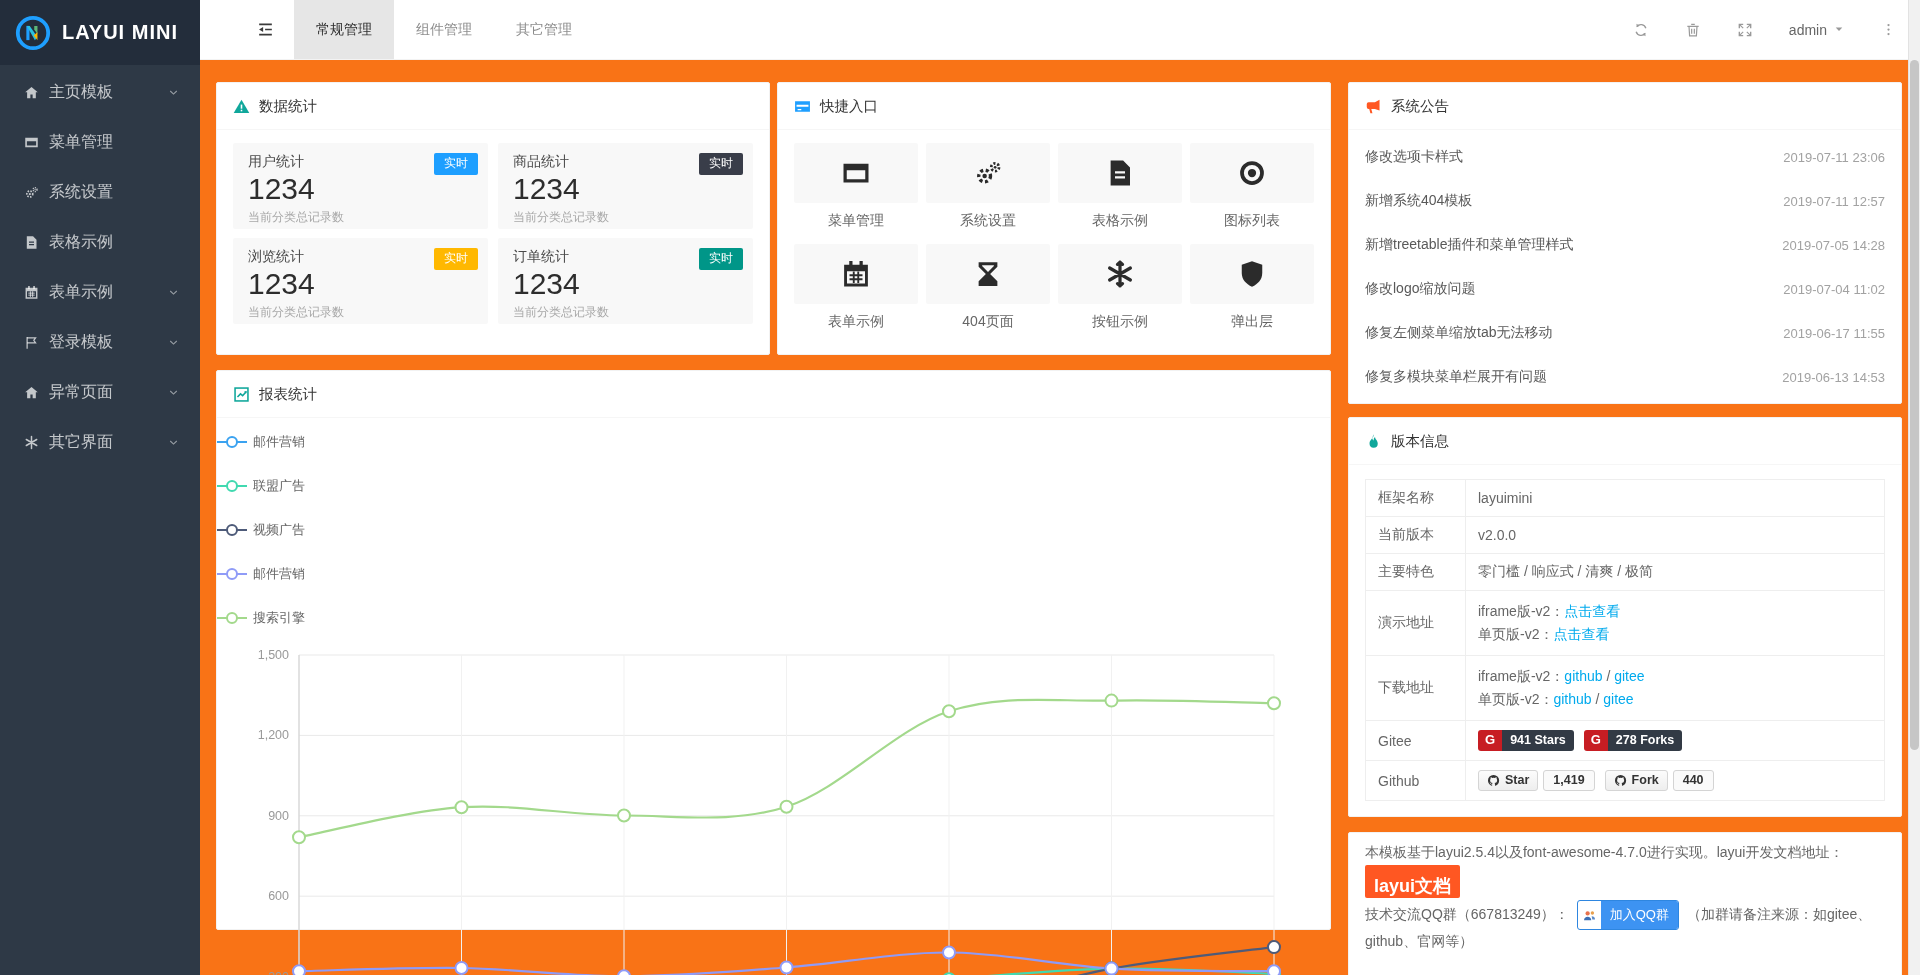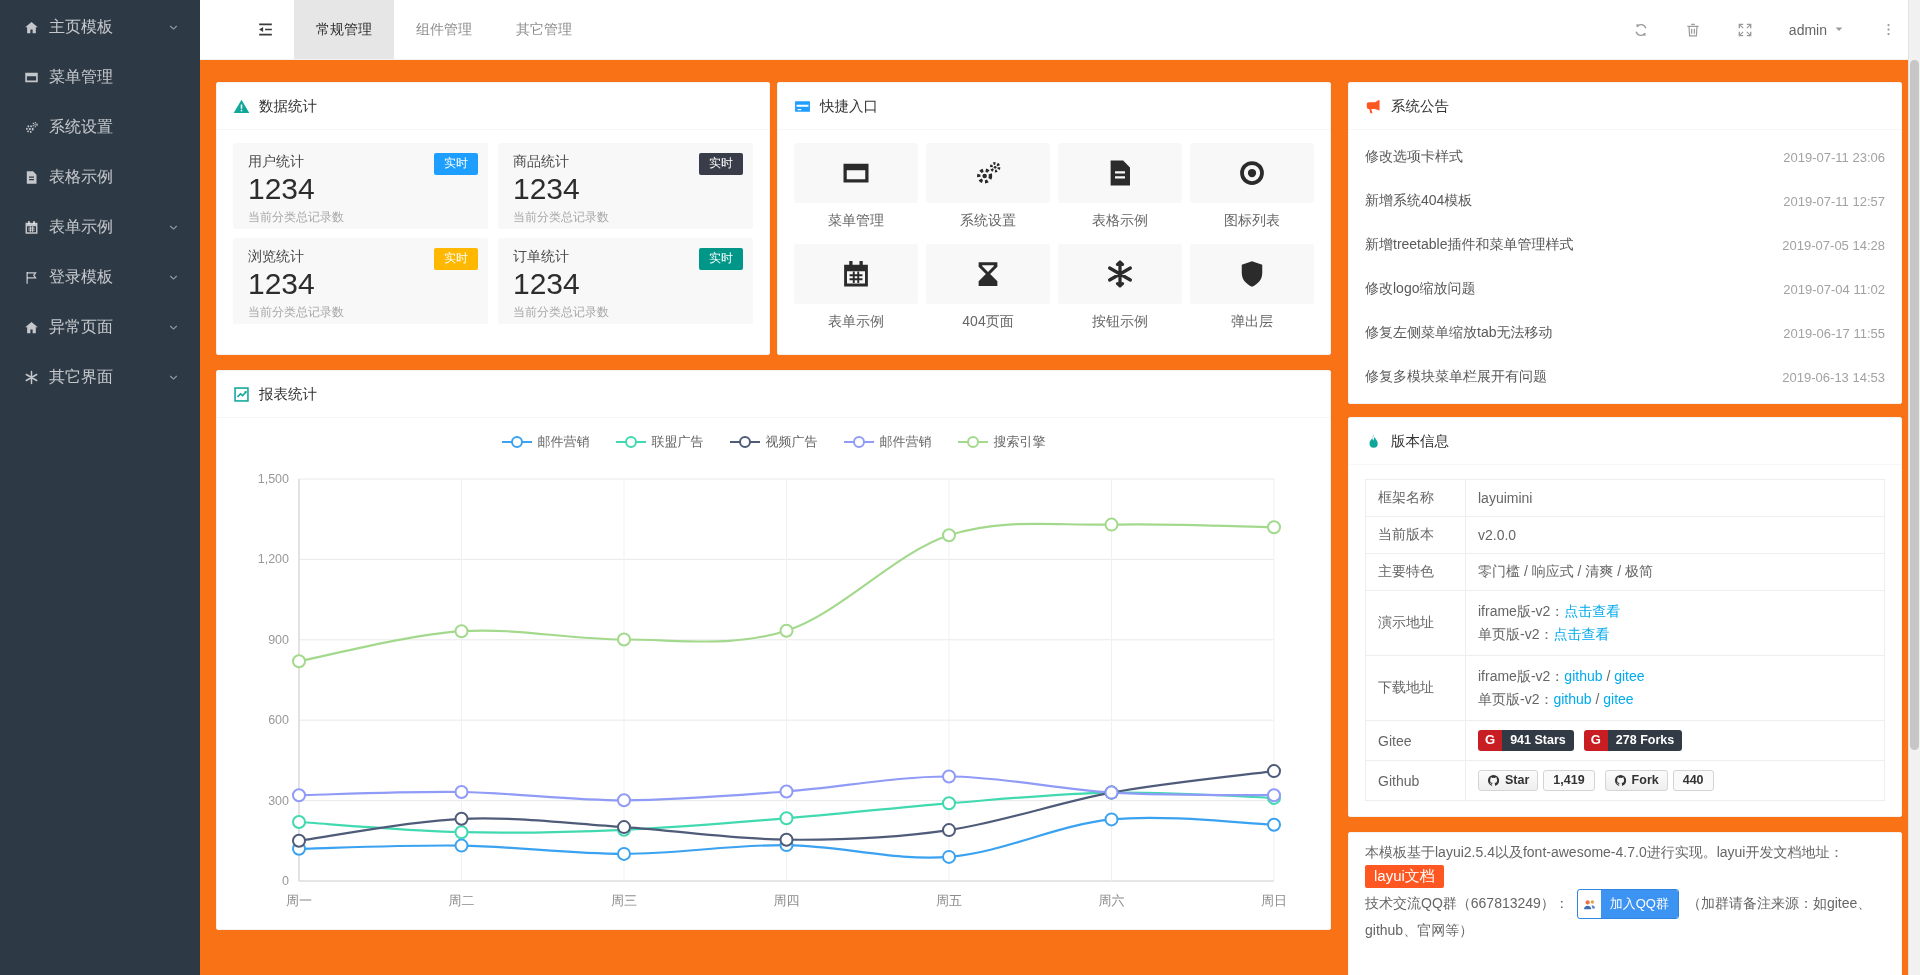--- a/index.html
+++ b/index.html
@@ -56,21 +56,21 @@
 
   
   .quick-grid { display:grid; grid-template-columns:repeat(4,1fr); gap:14px 8px; padding:13px 16px; }
   .q-item { text-align:center; cursor:pointer; }
   .q-box { background:#f8f8f8; height:60px; display:flex; align-items:center; justify-content:center; border-radius:2px; color:#2b2b2b; }
   .q-box svg { width:30px; height:30px; display:block; }
   .q-label { margin-top:9px; font-size:14px; color:#666; }
 
   
   .chart-panel { margin-top:15px; height:560px; }
-  .legend { display:flex; justify-content:center; gap:26px; margin:15px 0 2px; }
+  .legend { display:flex; justify-content:center; gap:26px; margin:15px 0 2px;flex-direction:column; }
   .legend-item { display:flex; align-items:center; gap:6px; font-size:13px; color:#666; cursor:pointer; }
   #chart { display:block; }
 
   
   .notice-panel { height:322px; }
   .notice-list { padding-top:5px; }
   .notice-item { display:flex; justify-content:space-between; align-items:center; padding:0 16px; height:44px; font-size:14px; color:#595959; }
   .notice-date { color:#a2a2a2; font-size:13px; }
 
   
@@ -84,36 +84,48 @@
   .gitee-badge .g { color:#fff; padding:2px 7px 3px; font-size:13px; }
   .gitee-badge .t { color:#fff; padding:3px 8px 4px; font-size:12.5px; }
   .gh-btn { display:inline-flex; align-items:center; gap:5px; background:linear-gradient(#fcfcfc,#eeeeee); border:1px solid #d5d5d5; border-radius:3px; padding:2px 8px 3px; font-size:12.5px; font-weight:bold; color:#333; cursor:pointer; vertical-align:middle; }
   .gh-btn svg { width:13px; height:13px; }
   .gh-count { display:inline-block; background:#fafafa; border:1px solid #d4d4d4; border-radius:3px; padding:2px 9px 3px; font-size:12.5px; font-weight:bold; color:#333; margin:0 10px 0 5px; cursor:pointer; vertical-align:middle; }
 
   
   .author-panel { height:245px; margin-top:15px; }
   .author-body { padding:7px 16px 10px; font-size:14px; color:#666; line-height:23px; }
   .author-body p { margin:1px 0; }
-  .doc-badge { display:inline-block; color:#fff; padding:2px 9px 3px; border-radius:2px; font-size:15px; cursor:pointer; line-height:18px; }
+  .doc-badge { display:inline-block; color:#fff; padding:12px 9px 3px; border-radius:2px; font-size:18px; cursor:pointer; line-height:18px;font-weight:bold; }
   .qq-btn { display:inline-flex; align-items:center; border-radius:3px; overflow:hidden; vertical-align:middle; cursor:pointer; border:1px solid #2e86e0; margin:0 4px; }
   .qq-btn .ic { background:#fff; padding:2px 4px; display:flex; }
   .qq-btn .ic svg { width:15px; height:15px; }
   .qq-btn .tx { color:#fff; font-size:13px; padding:2px 9px 3px; }
 
   
   .page-scrollbar { position:fixed; top:0; right:0; width:12px; height:975px; background:#f1f1f1; border-left:1px solid #e2e2e2; }
   .page-scrollbar .thumb { position:absolute; top:60px; left:1px; width:9px; height:690px; background:#c6c6c6; border-radius:5px; }
 </style>
 </head>
 <body>
 
 <div class="app">
 
   <aside class="sidebar">
+    <div class="logo">
+      <span style="display:flex">
+        <svg width="38" height="38" viewBox="0 0 40 40">
+          <circle cx="20" cy="20" r="16" fill="none" stroke="#1E9FFF" stroke-width="4"></circle>
+          <path d="M13 27.5V12.5h3.3v15z" fill="#1E9FFF"></path>
+          <path d="M13.6 12.5h3l8 11.6-2.6 3.4z" fill="#29C2E0"></path>
+          <path d="M21.3 12.5h3.4V21l-3.4-4.6z" fill="#5FB878"></path>
+          <path d="M24.7 27.5l-4-5.2 4-3z" fill="#FFB800"></path>
+        </svg>
+      </span>
+      <span class="logo-text">LAYUI MINI</span>
+    </div>
     <ul class="menu" id="side-menu">
         <li class="menu-item">
           <span class="icn" style="display: flex;">
             <svg viewBox="0 0 24 24">
               <path fill="currentColor" d="M12 3l10 8.6h-3.1V21h-5.1v-6h-3.6v6H5v-9.4H1.9z"></path>
             </svg>
           </span>
           <span>主页模板</span>
           <span class="chev" style="display: flex;">
             <svg viewBox="0 0 24 24" fill="none" stroke="currentColor" stroke-width="2.1">

